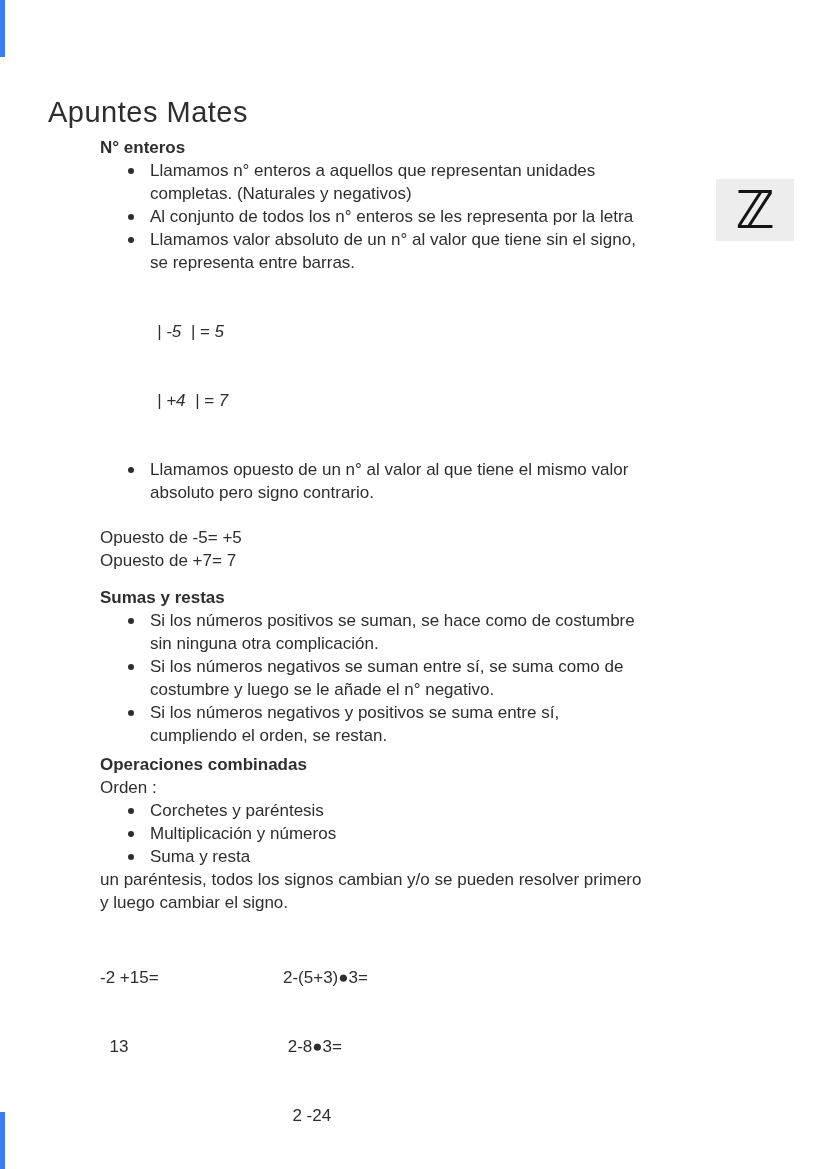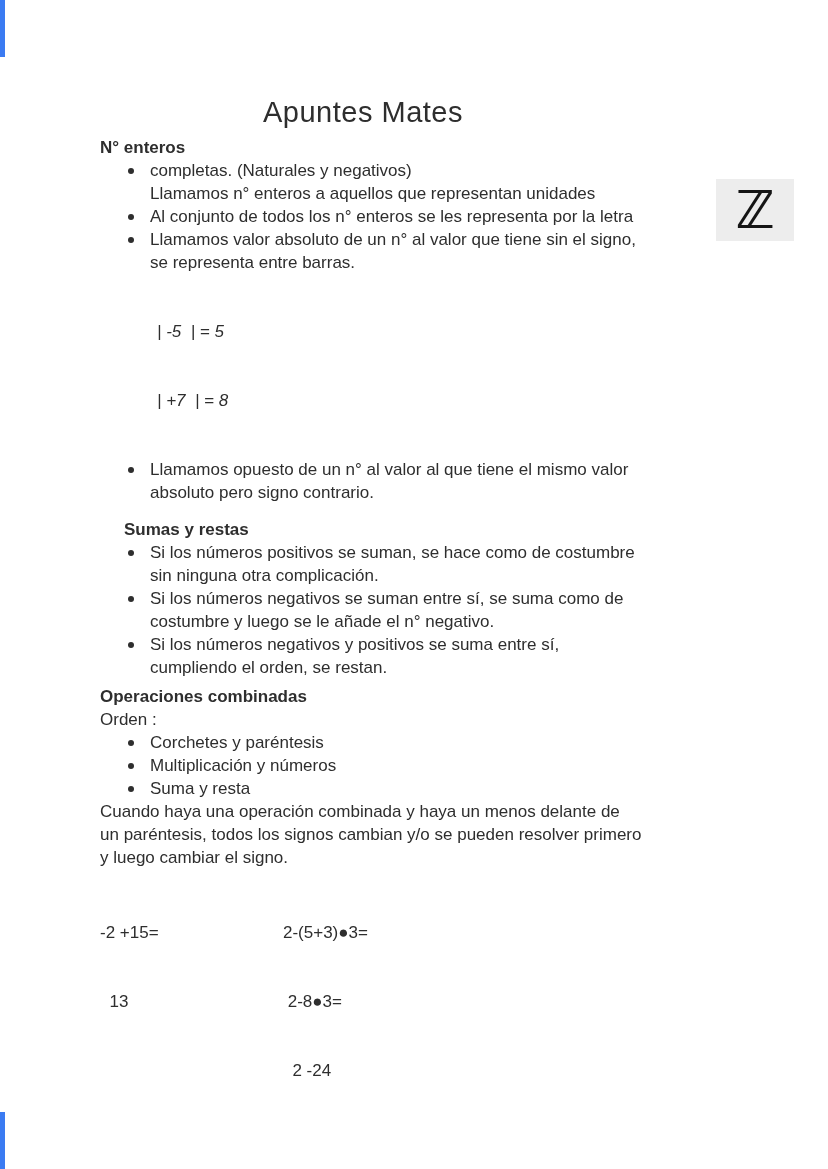--- a/index.html
+++ b/index.html
@@ -12,37 +12,37 @@
     font-size:17px;
     line-height:23px;
     overflow:hidden;
   }
   .content { padding:94px 98px 0 100px; }
 
   .title {
     position:relative; left:-52px;
     font-size:29px; line-height:36px;
     font-weight:400; letter-spacing:0.5px;
-    text-align:center;
+    text-align:left;
     margin:0 0 6px 0;
   }
   .heading { font-weight:700; }
   .ln { display:block; }
 
   ul.bullets { margin:0; padding:0; list-style:none; }
   ul.bullets li { position:relative; padding-left:50px; }
   ul.bullets .bullet {
     position:absolute; left:28px; top:9px;
     width:6px; height:6px; border-radius:50%;
     background:#2e2e2e;
   }
 
   .abs-examples { padding-left:57px; white-space:pre;font-style:italic; }
   .opuesto { margin-top:22px; }
-  .sumas-heading { margin-top:14px;margin-left:24px; }
+  .sumas-heading { margin-top:14px; }
   .combinadas-heading { margin-top:6px; }
 
   .math-grid { display:flex; margin-top:6px; }
   .math-col { white-space:pre; }
   .math-col.left { width:183px; flex:0 0 183px; }
 
   .z-box {
     position:absolute; left:716px; top:179px;
     width:78px; height:62px;
     background:#ededed;
@@ -71,47 +71,51 @@
 
   <div class="content">
 
     <h1 class="title">Apuntes Mates</h1>
 
     <div class="heading">N° enteros</div>
 
     <ul class="bullets">
       <li>
         <span class="bullet"></span>
+        <span class="ln">Llamamos n° enteros a aquellos que representan unidades</span>
         <span class="ln">completas. (Naturales y negativos)</span>
-        <span class="ln">Llamamos n° enteros a aquellos que representan unidades</span>
       </li>
       <li>
         <span class="bullet"></span>
         <span class="ln">Al conjunto de todos los n° enteros se les representa por la letra</span>
       </li>
       <li>
         <span class="bullet"></span>
         <span class="ln">Llamamos valor absoluto de un n° al valor que tiene sin el signo,</span>
         <span class="ln">se representa entre barras.</span>
       </li>
     </ul>
 
     <div class="abs-examples">
       <span class="ln">| -5  | = 5</span>
-      <span class="ln">| +7  | = 8</span>
+      <span class="ln">| +4  | = 7</span>
     </div>
 
     <ul class="bullets">
       <li>
         <span class="bullet"></span>
         <span class="ln">Llamamos opuesto de un n° al valor al que tiene el mismo valor</span>
         <span class="ln">absoluto pero signo contrario.</span>
       </li>
     </ul>
 
+    <div class="opuesto">
+      <span class="ln">Opuesto de -5= +5</span>
+      <span class="ln">Opuesto de +7= 7</span>
+    </div>
 
     <div class="heading sumas-heading">Sumas y restas</div>
 
     <ul class="bullets">
       <li>
         <span class="bullet"></span>
         <span class="ln">Si los números positivos se suman, se hace como de costumbre</span>
         <span class="ln">sin ninguna otra complicación.</span>
       </li>
       <li>
@@ -138,21 +142,20 @@
         <span class="bullet"></span>
         <span class="ln">Multiplicación y números</span>
       </li>
       <li>
         <span class="bullet"></span>
         <span class="ln">Suma y resta</span>
       </li>
     </ul>
 
     <div>
-      <span class="ln">Cuando haya una operación combinada y haya un menos delante de</span>
       <span class="ln">un paréntesis, todos los signos cambian y/o se pueden resolver primero</span>
       <span class="ln">y luego cambiar el signo.</span>
     </div>
 
     <div class="math-grid">
       <div class="math-col left">
         <span class="ln">-2 +15=</span>
         <span class="ln">  13</span>
       </div>
       <div class="math-col right">

